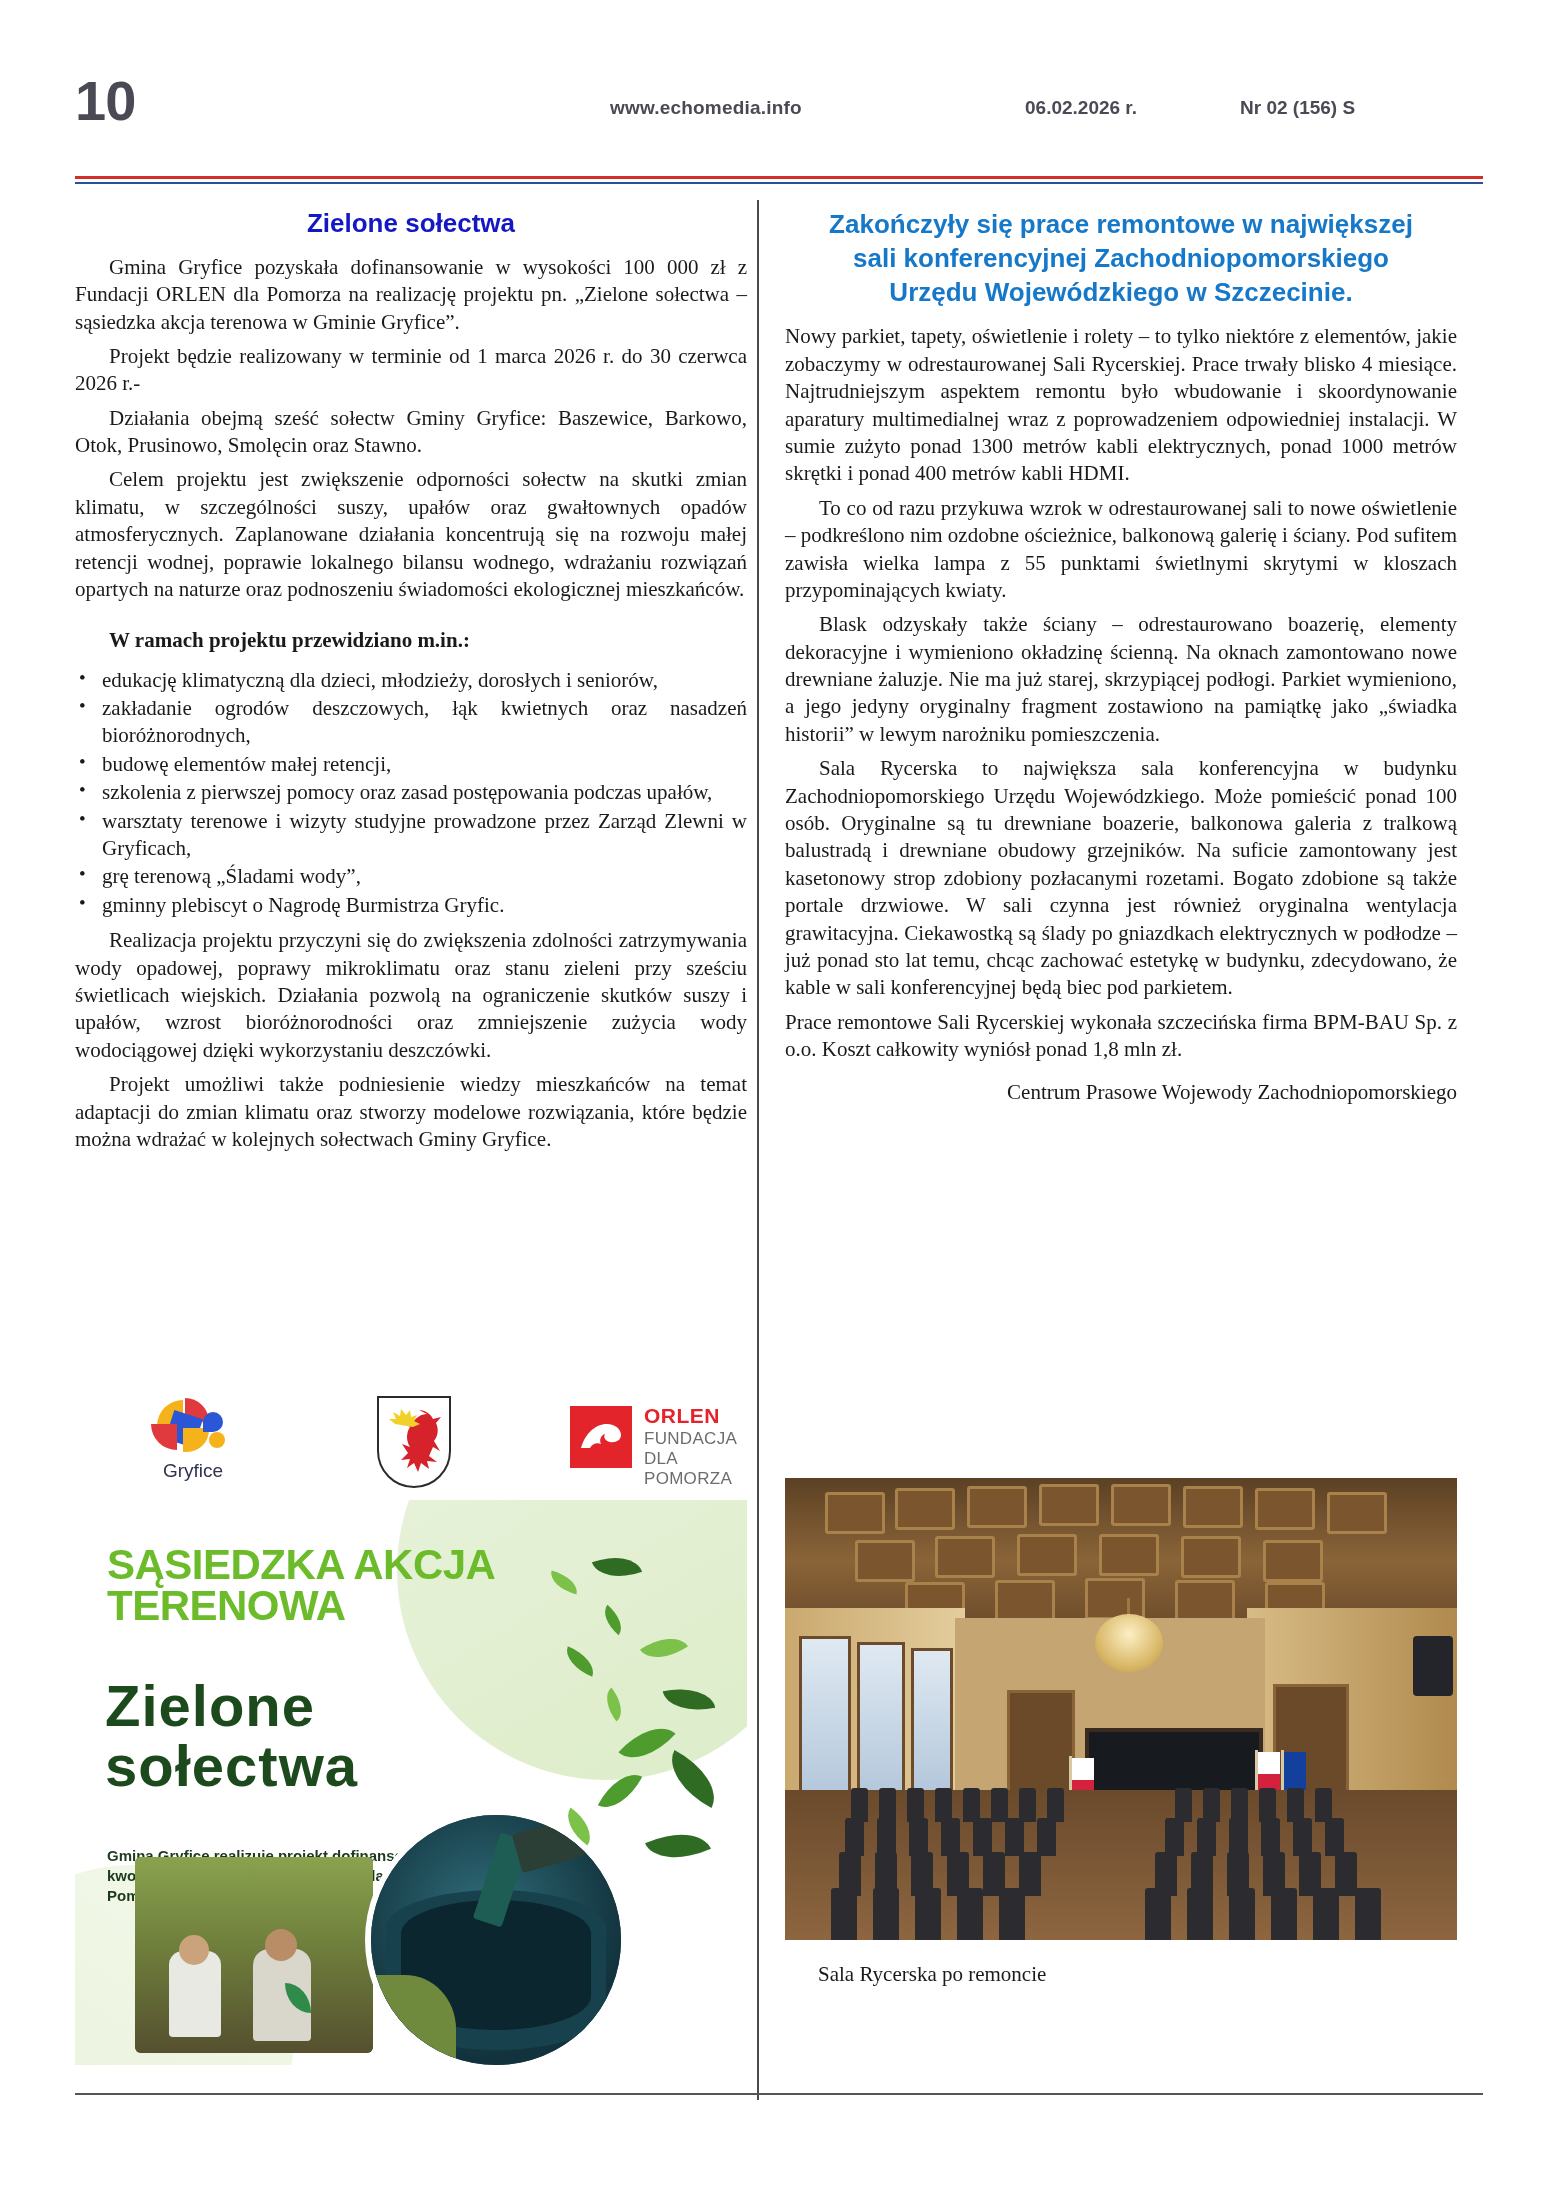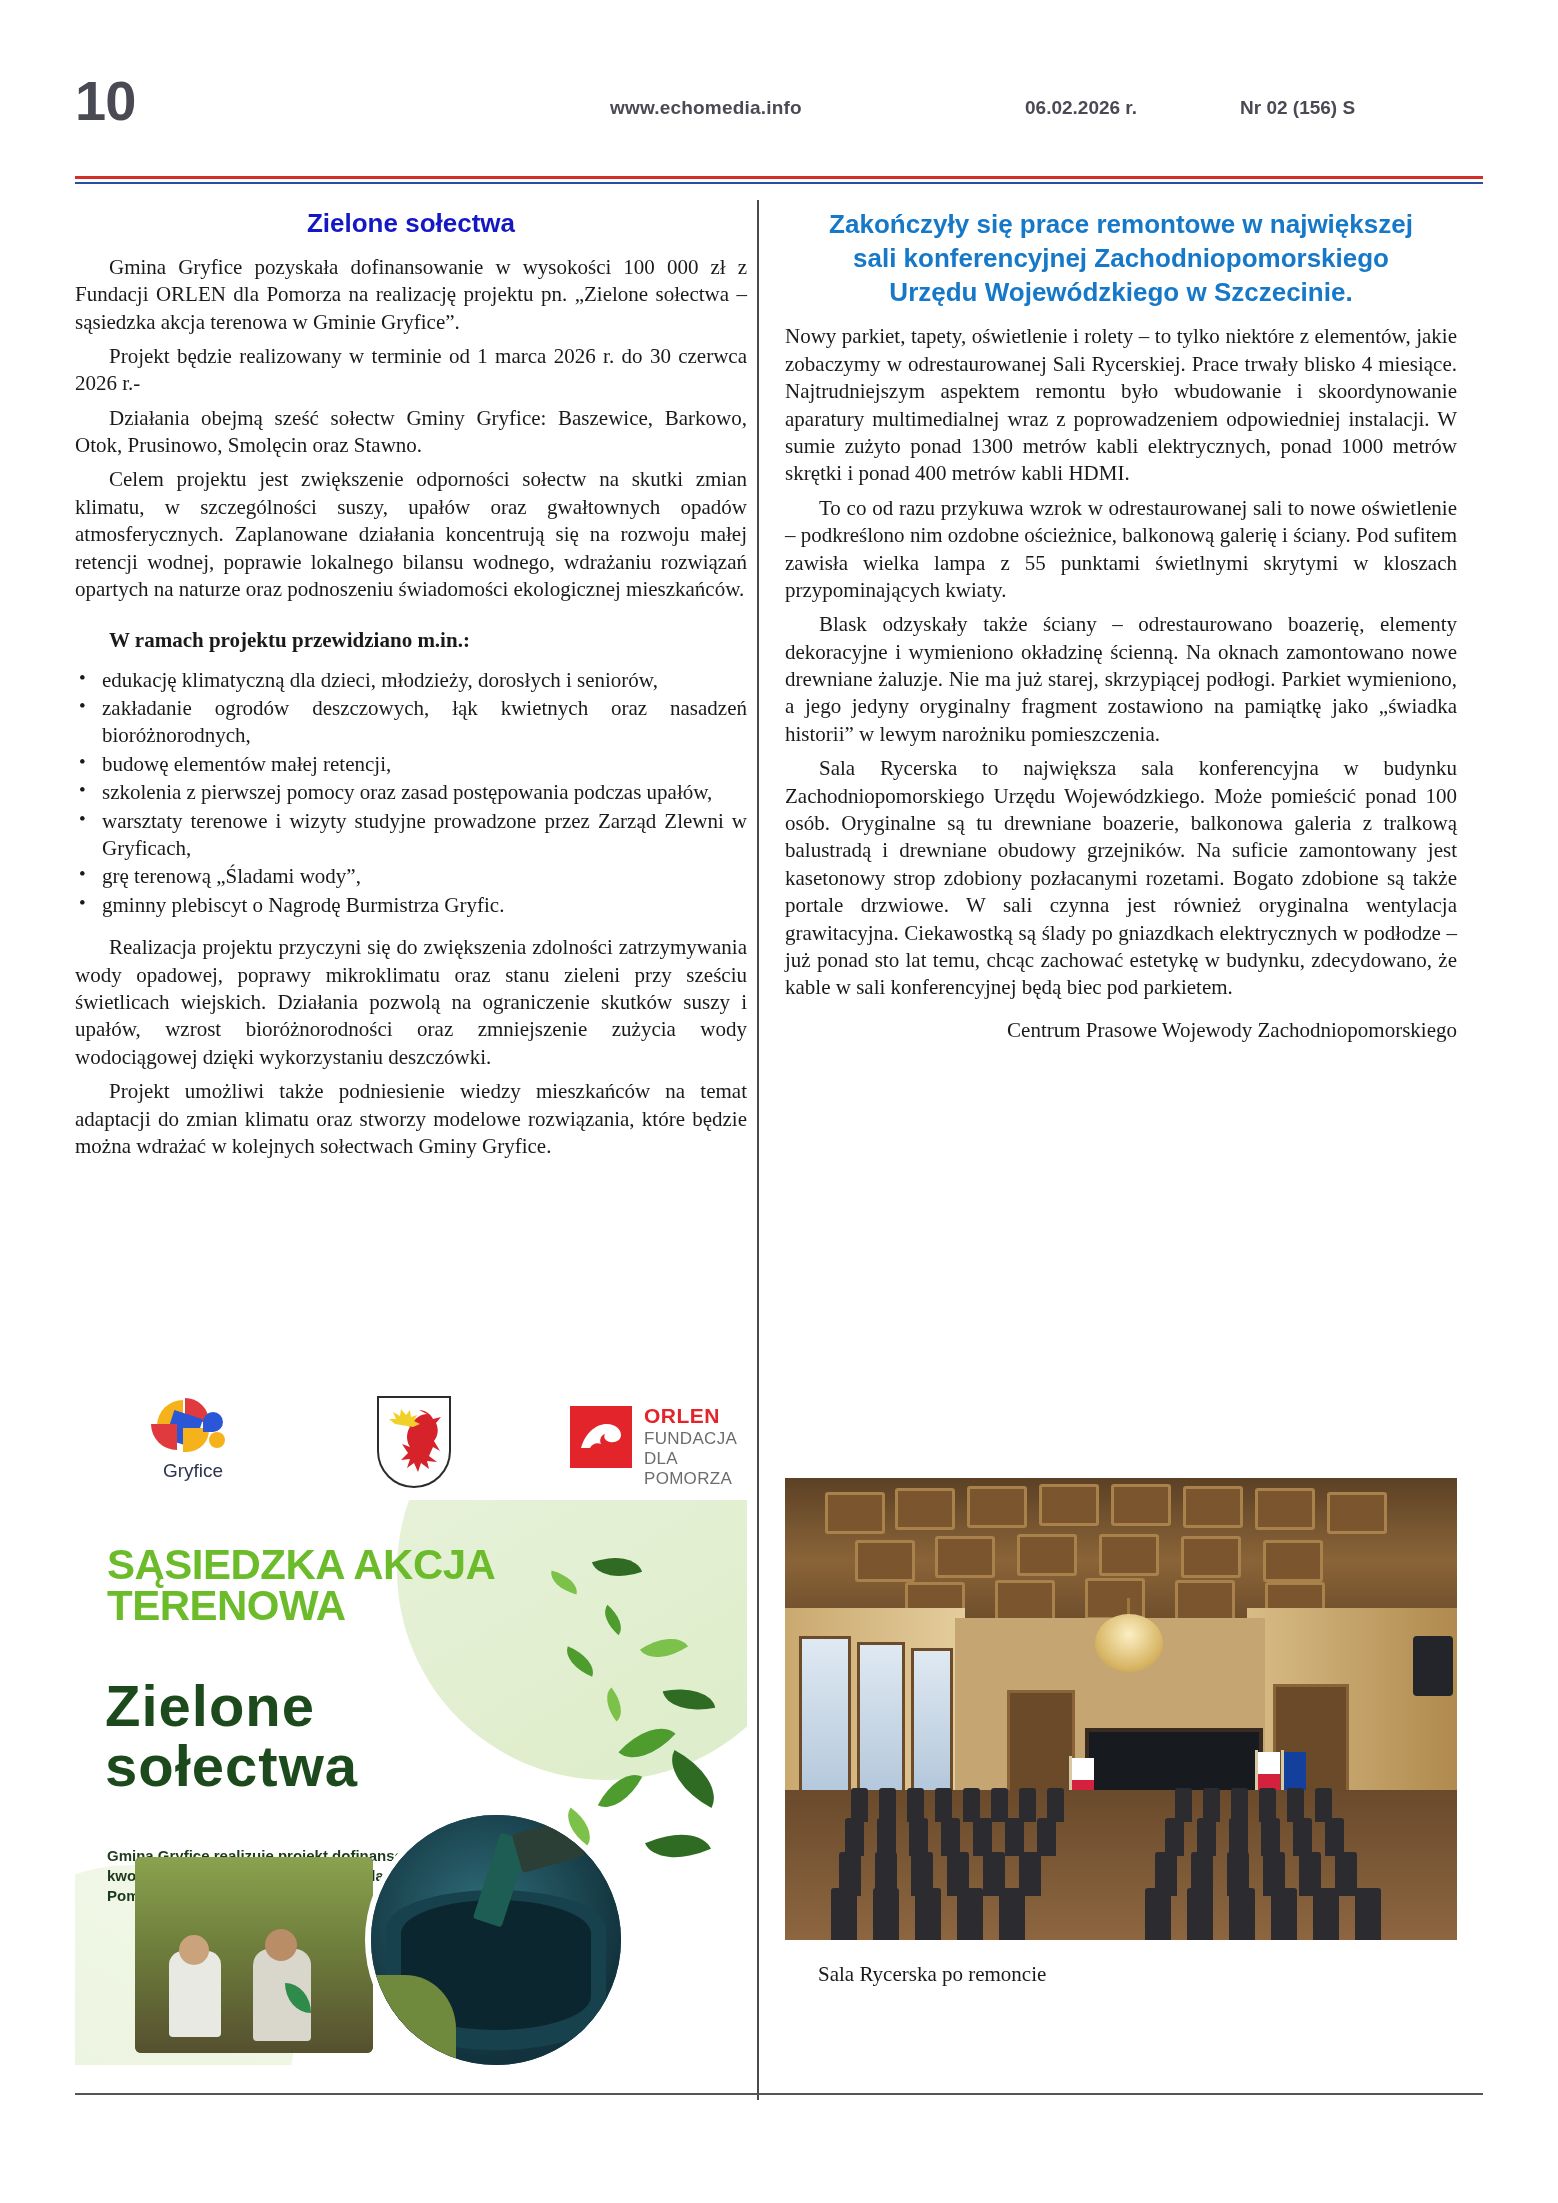--- a/index.html
+++ b/index.html
@@ -32,21 +32,21 @@
           font-weight:bold;line-height:1.22;}
   h1.head.left{font-size:26px;color:#1417c4;}
   h1.head.right{font-size:26px;color:#1578c8;line-height:1.30;}
 
   p.body{margin:0 0 7px 0;font-size:21px;line-height:1.305;text-align:justify;
          text-indent:34px;hyphens:auto;}
   p.body.noind{text-indent:0;}
   p.lead-b{margin:24px 0 12px 0;font-size:21px;line-height:1.3;font-weight:bold;text-indent:34px;}
   p.byline{margin:16px 0 0 0;font-size:21px;text-align:right;}
 
-  ul.bul{margin:0 0 15px 0;padding:0;list-style:none;}
+  ul.bul{margin:0 0 8px 0;padding:0;list-style:none;}
   ul.bul li{position:relative;font-size:21px;line-height:1.305;text-align:justify;
             padding-left:27px;margin-bottom:1px;hyphens:auto;}
   ul.bul li:before{content:"\2022";position:absolute;left:4px;top:-1px;font-size:19px;}
 
   
   .logos{position:absolute;left:75px;top:1398px;width:672px;height:96px;}
   .logo-gryfice{position:absolute;left:62px;top:0;width:112px;height:92px;}
   .gry-mark{position:relative;width:88px;height:58px;margin:0 auto;}
   .gry-mark span{position:absolute;display:block;}
   .gry-label{font-family:"Liberation Sans",sans-serif;font-weight:normal;font-size:19px;
@@ -236,20 +236,21 @@
   <div class="col col-right">
     <h1 class="head right">
       <span>Zakończyły się prace remontowe w największej</span><br>
       <span>sali konferencyjnej Zachodniopomorskiego</span><br>
       <span>Urzędu Wojewódzkiego w Szczecinie.</span>
     </h1>
     <p class="body noind"> Nowy parkiet, tapety, oświetlenie i rolety – to tylko niektóre z elementów, jakie zobaczymy w odrestaurowanej Sali Rycerskiej. Prace trwały blisko 4 miesiące. Najtrudniejszym aspektem remontu było wbudowanie i skoordynowanie aparatury multimedialnej wraz z poprowadzeniem odpowiedniej instalacji. W sumie zużyto ponad 1300 metrów kabli elektrycznych, ponad 1000 metrów skrętki i ponad 400 metrów kabli HDMI.</p>
     <p class="body">To co od razu przykuwa wzrok w odrestaurowanej sali to nowe oświetlenie – podkreślono nim ozdobne ościeżnice, balkonową galerię i ściany. Pod sufitem zawisła wielka lampa z 55 punktami świetlnymi skrytymi w kloszach przypominających kwiaty.</p>
     <p class="body">Blask odzyskały także ściany – odrestaurowano boazerię, elementy dekoracyjne i wymieniono okładzinę ścienną. Na oknach zamontowano nowe drewniane żaluzje. Nie ma już starej, skrzypiącej podłogi. Parkiet wymieniono, a jego jedyny oryginalny fragment zostawiono na pamiątkę jako „świadka historii” w lewym narożniku pomieszczenia.</p>
     <p class="body">Sala Rycerska to największa sala konferencyjna w budynku Zachodniopomorskiego Urzędu Wojewódzkiego. Może pomieścić ponad 100 osób. Oryginalne są tu drewniane boazerie, balkonowa galeria z tralkową balustradą i drewniane obudowy grzejników. Na suficie zamontowany jest kasetonowy strop zdobiony pozłacanymi rozetami. Bogato zdobione są także portale drzwiowe. W sali czynna jest również oryginalna wentylacja grawitacyjna. Ciekawostką są ślady po gniazdkach elektrycznych w podłodze – już ponad sto lat temu, chcąc zachować estetykę w budynku, zdecydowano, że kable w sali konferencyjnej będą biec pod parkietem.</p>
+    <p class="body noind"> Prace remontowe Sali Rycerskiej wykonała szczecińska firma BPM-BAU Sp. z o.o. Koszt całkowity wyniósł ponad 1,8 mln zł.</p>
     <p class="byline">Centrum Prasowe Wojewody Zachodniopomorskiego</p>
   </div>
 
   <div class="photo">
     <div class="sky">
       <div class="ceiling">
         <div class="coffer" style="left:40px;top:14px;"></div>
         <div class="coffer" style="left:110px;top:10px;"></div>
         <div class="coffer" style="left:182px;top:8px;"></div>
         <div class="coffer" style="left:254px;top:6px;"></div>

